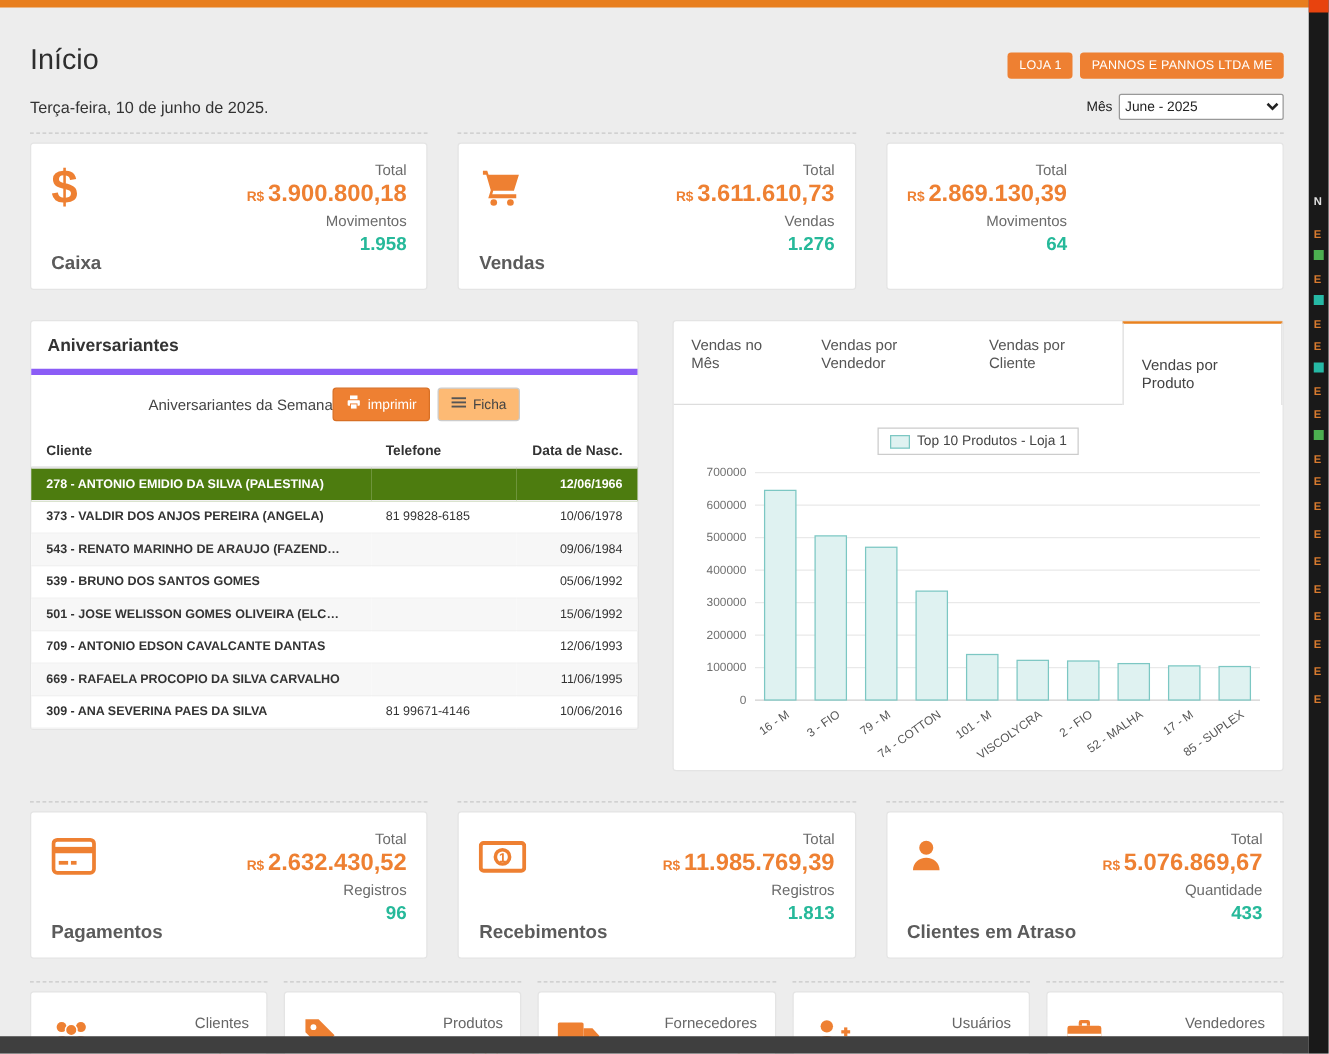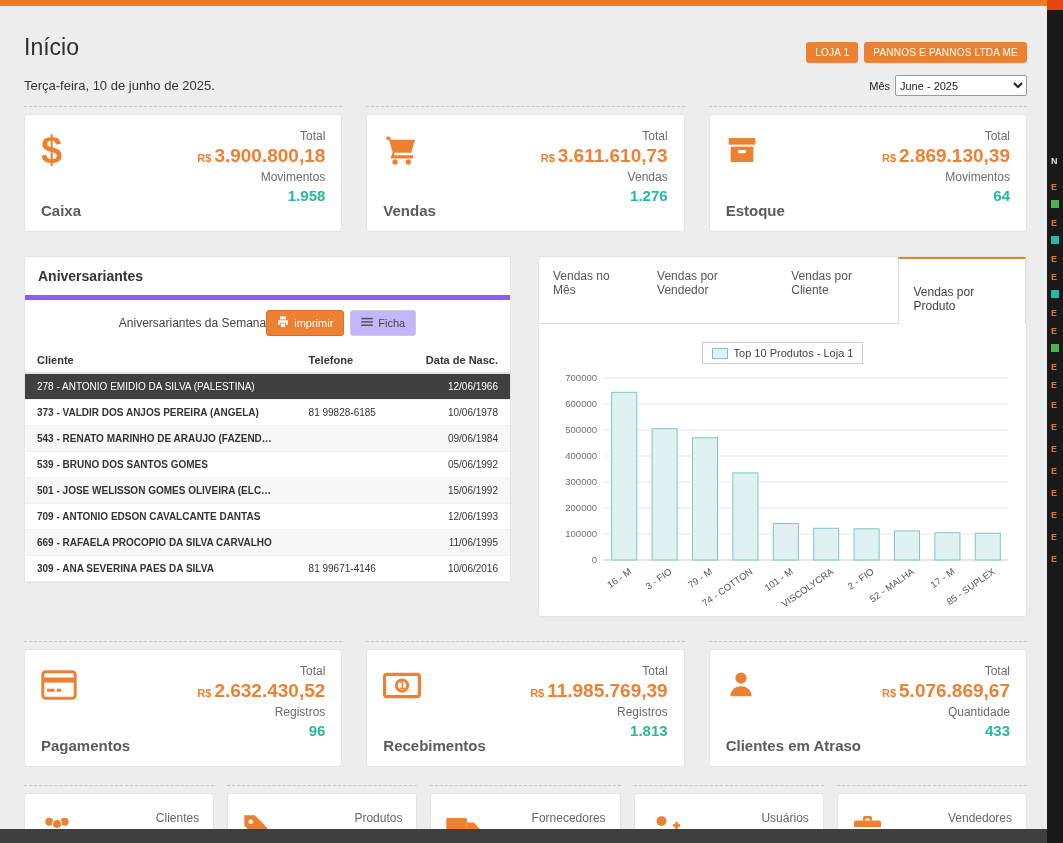--- a/index.html
+++ b/index.html
@@ -40,31 +40,31 @@
   .mid-row { display:flex; gap:27px; margin-top:24px; align-items:flex-start; }
   .aniv-card { width:489px; }
   .tabs-card { width:491px; min-height:322px; }
 
   .aniv-header { font-size:14px; font-weight:bold; color:#333; padding:11px 13px; border-bottom:5px solid #8b5cf6; }
   .aniv-toolbar { display:flex; justify-content:center; align-items:center; padding:10px 13px 12px; }
   .aniv-sub { font-size:12px; color:#444; }
   .btns { display:flex; gap:6px; }
   .btn { display:inline-flex; align-items:center; gap:5px; font-size:11px; padding:5px 10px; border-radius:3px; border:1px solid transparent; cursor:pointer; font-family:inherit; }
   .btn-primary { background:#ee8032; color:#fff; border-color:#d86f24; }
-  .btn-default { background:#c4b5fd; color:#444; border-color:#ccc; }
+  .btn-default { background:#fdba74; color:#444; border-color:#ccc; }
 
   table.birthdays { width:100%; border-collapse:collapse; }
   .birthdays th { font-size:11px; font-weight:bold; color:#333; text-align:left; padding:6px 12px; border-bottom:2px solid #e3e3e3; }
   .birthdays th.c-date { text-align:right; }
   .birthdays td { font-size:10px; color:#333; padding:7px 12px; border-bottom:1px solid #f1f1f1; }
   .birthdays td.cliente { font-weight:bold; width:56%; }
   .birthdays td.tel { width:24%; }
   .birthdays td.date { text-align:right; }
   .birthdays tbody tr:nth-child(odd):not(.hl) { background:#f7f7f7; }
-  .birthdays tr.hl td { background:#404040; color:#fff; font-weight:normal; }
+  .birthdays tr.hl td { background:#4d7c0f; color:#fff; font-weight:bold; }
 
   .tabs { display:flex; border-bottom:1px solid #ddd; }
   .tab { padding:12px 14px 11px; font-size:12px; color:#555; cursor:pointer; }
   .tab.active { border-left:1px solid #ddd; border-right:1px solid #ddd; border-top:2px solid #e8811f; margin-bottom:-1px; background:#fff; padding-top:26px; color:#444; }
 
   .chart-wrap { padding:6px 8px 10px; }
   .legend { display:flex; justify-content:center; margin:12px 0 4px; }
   .legend-inner { display:inline-flex; align-items:center; gap:6px; border:1px solid #ccc; padding:4px 9px; font-size:11px; color:#444; background:#fff; }
   .legend-swatch { width:16px; height:11px; background:#dff2f1; border:1px solid #7cc7c3; }
   svg.chart { display:block; margin:2px auto 0; }
@@ -138,30 +138,20 @@
         <div class="stat-right">
           <div class="m-label">Total</div>
           <div class="m-money"><span class="cur">R$</span><span>3.611.610,73</span></div>
           <div class="m-label">Vendas</div>
           <div class="m-count">1.276</div>
         </div>
       </div>
     </div>
     <div class="col">
       <div class="card stat-card">
-        <div class="stat-left">
-          <div class="stat-icon">
-            <svg width="32" height="32" viewBox="0 0 24 24">
-                <rect x="2" y="3" width="20" height="5" fill="#ee8032"></rect>
-                <path d="M3.5 9.5h17V21h-17z" fill="#ee8032"></path>
-                <rect x="9" y="12" width="6" height="2.4" rx="1" fill="#fff"></rect>
-              </svg>
-          </div>
-          <div class="stat-name">Estoque</div>
-        </div>
         <div class="stat-right">
           <div class="m-label">Total</div>
           <div class="m-money"><span class="cur">R$</span><span>2.869.130,39</span></div>
           <div class="m-label">Movimentos</div>
           <div class="m-count">64</div>
         </div>
       </div>
     </div>
   </div>
 

